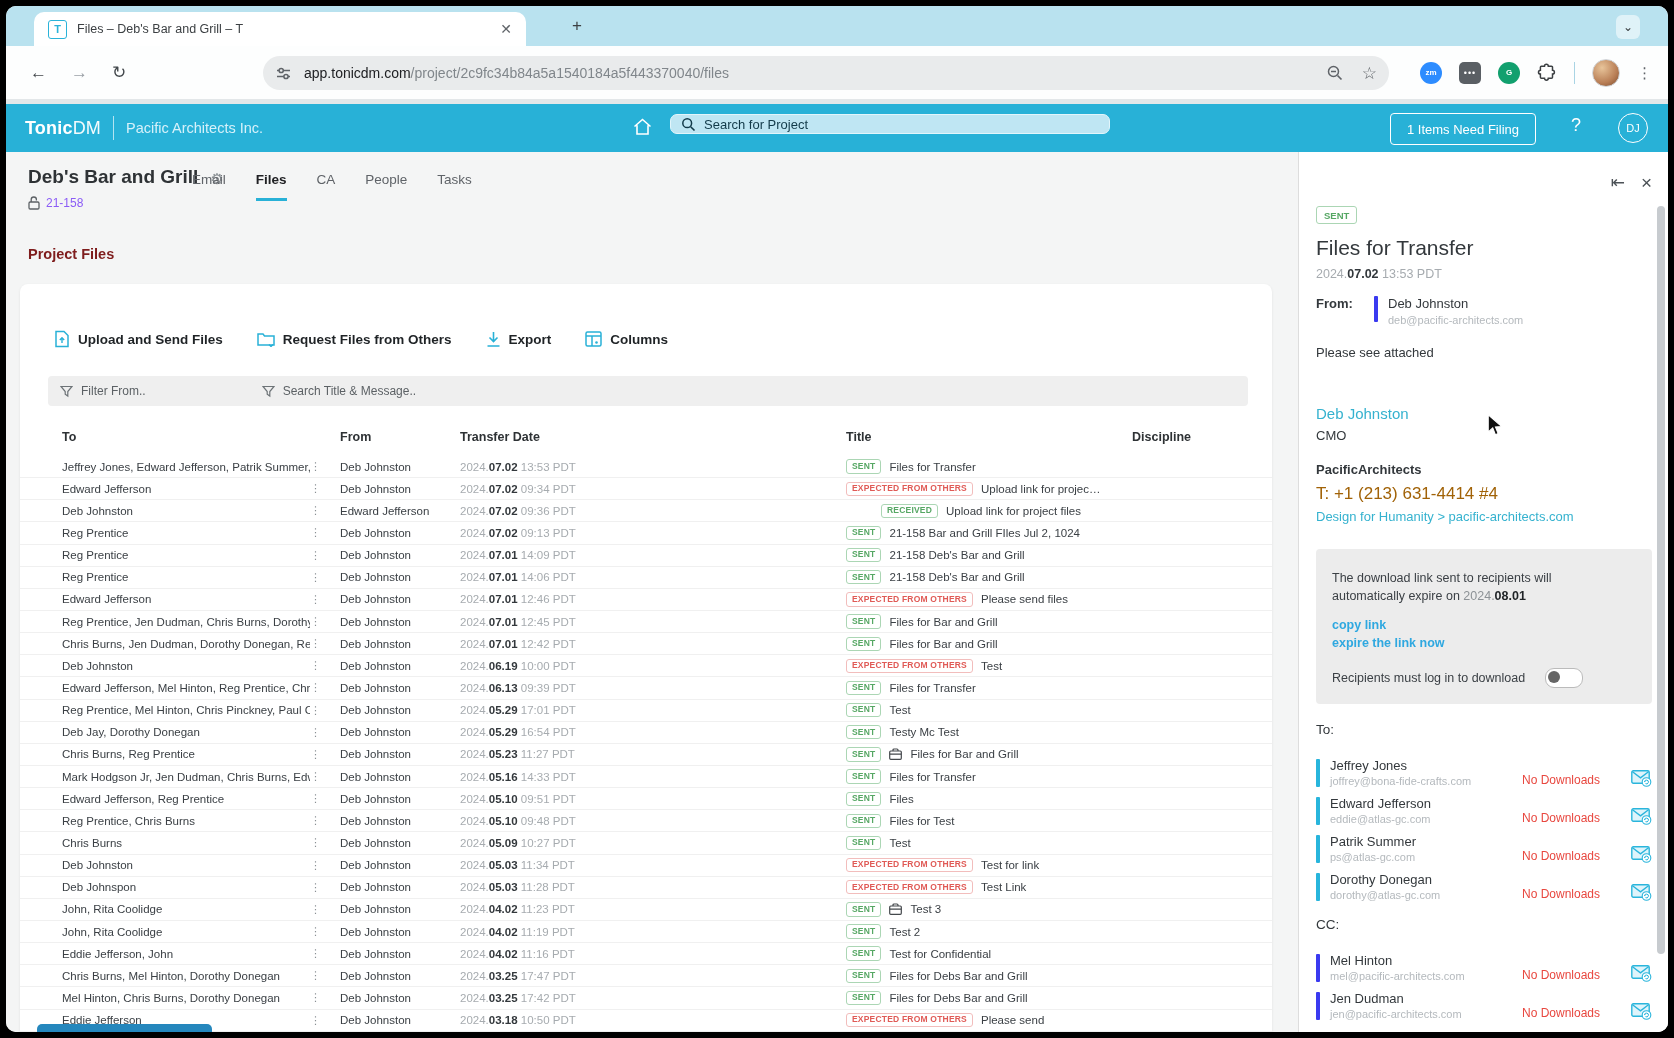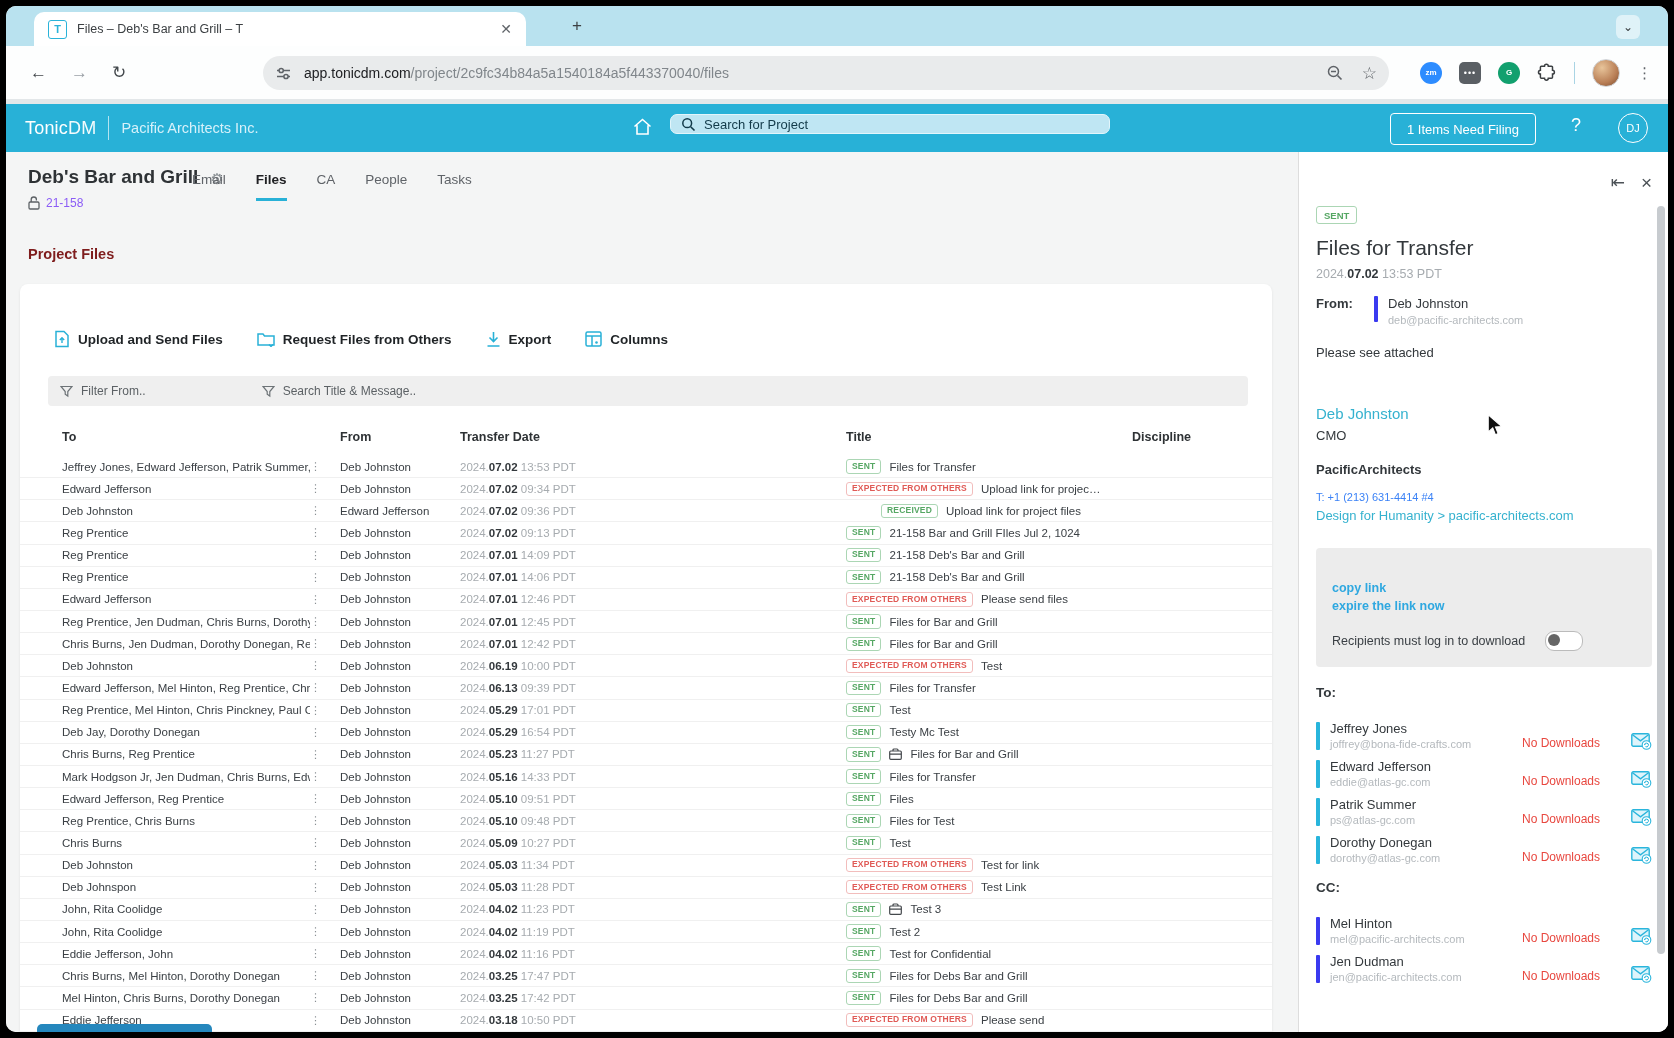--- a/index.html
+++ b/index.html
@@ -32,21 +32,21 @@
   .extbadge{width:22px;height:22px;border-radius:50%;color:#fff;font-size:8px;font-weight:700;
             display:flex;align-items:center;justify-content:center}
   .ext-more{width:22px;height:22px;border-radius:5px;background:#5a5f64;color:#fff;font-size:9px;
             display:flex;align-items:center;justify-content:center;letter-spacing:1px}
   .extsep{width:1px;height:22px;background:#a9d4e4}
   .bavatar{width:26px;height:26px;border-radius:50%;background:radial-gradient(circle at 35% 30%,#e8c49a,#b97f56 60%,#7a4a2e);border:1px solid #d0d4d8}
   .bkebab{color:#5f6368;font-size:15px}
   
   .appbar{height:48px;background:var(--accent);display:flex;align-items:center;position:relative;color:#fff}
   .logo{margin-left:19px;font-size:18px;letter-spacing:.2px}
-  .logo b{font-weight:400}
+  .logo b{font-weight:700}
   .logo span{font-weight:400;opacity:.95}
   .appdiv{width:1px;height:24px;background:rgba(255,255,255,.65);margin:0 12px}
   .org{font-size:14.5px;color:#d6f1fa;font-weight:300}
   .homeicon{position:absolute;left:626px;top:13px}
   .searchbox{position:absolute;left:664px;top:10px;width:440px;height:20px;background:#bfe6f3;
              border:1px solid #e2f5fb;border-radius:7px;display:flex;align-items:center;padding:0 10px;box-sizing:border-box}
   .searchbox .ph{font-size:13px;color:#123a49;margin-left:8px}
   .filingbtn{position:absolute;left:1384px;top:9px;height:30px;border:1px solid #fff;border-radius:4px;
              display:flex;align-items:center;padding:0 16px;font-size:13px;color:#fff;background:transparent}
   .helpq{position:absolute;left:1565px;top:11px;font-size:18px;font-weight:300}
@@ -101,33 +101,33 @@
   .fromlbl{font-size:13px;font-weight:700;color:#33383c;width:58px}
   .vbar{width:4px;border-radius:1px;margin-right:10px;flex:none}
   .bar-cc{background:var(--bar_cc)}
   .bar-to{background:var(--bar_to)}
   .fromname{font-size:13px;color:#33383c}
   .fromemail{font-size:11px;color:#b4b9bd;margin-top:3px}
   .pmsg{font-size:13px;color:#33383c;margin-top:19px}
   .signame{font-size:15px;color:var(--teal_link);margin-top:45px}
   .sigrole{font-size:13px;color:#33383c;margin-top:6px}
   .sigco{font-size:13px;font-weight:700;color:#33383c;margin-top:19px}
-  .sigph{font-size:11px;color:#3b82f6;margin-top:14px}
+  .sigph{font-size:17px;color:#a16207;margin-top:7px}
   .siglink{font-size:13px;color:var(--teal_link);margin-top:5px}
   .linkbox{background:#ececec;border-radius:4px;margin-top:25px;padding:20px 16px 16px;font-size:12.5px;color:#3b4045}
   .linkbox .exp b{color:#1f2326}
   .linkbox .exp{color:#3b4045;line-height:1.45}
   .exp .yr{color:#8d9296}
   .blue{color:var(--link);font-weight:600}
   .copylink{margin-top:13px}
   .expirelink{margin-top:4px}
   .togglerow{display:flex;align-items:center;margin-top:18px;gap:20px}
   .toggle{width:36px;height:18px;border:1px solid #bbb;border-radius:9px;background:#fff;position:relative;flex:none}
   .knob{position:absolute;left:2px;top:2px;width:12px;height:12px;border-radius:50%;background:#666}
-  .seclbl{font-size:13.5px;font-weight:700;color:#33383c;margin-top:18px}
+  .seclbl{font-size:13.5px;font-weight:400;color:#33383c;margin-top:18px}
   .rlist{margin-top:12px}
   .recip{display:flex;align-items:flex-end;height:38px}
   .recip .vbar{height:28px}
   .rinfo{width:194px}
   .rname{font-size:13px;color:#33383c}
   .remail{font-size:11px;color:#b4b9bd;margin-top:2px}
   .rstatus{font-size:12px;color:var(--red);width:96px;margin-top:5px}
   .ricon{margin-top:2px;margin-left:14px}
   
   .scrollthumb{position:absolute;right:3px;top:200px;width:8px;height:748px;background:#c7cbcf;border-radius:4px}
@@ -600,20 +600,24 @@
         </div>
       </div>
       <div class="pmsg">Please see attached</div>
       <div class="signame">Deb Johnston</div>
       <div class="sigrole">CMO</div>
       <div class="sigco">PacificArchitects</div>
       <div class="sigph">T: +1 (213) 631-4414 #4</div>
       <div class="siglink">Design for Humanity &gt; pacific-architects.com</div>
 
       <div class="linkbox">
+        <div class="exp">
+          <span>The download link sent to recipients will</span><br>
+          <span>automatically expire on </span><span class="yr">2024.</span><b>08.01</b>
+        </div>
         <div class="blue copylink">copy link</div>
         <div class="blue expirelink">expire the link now</div>
         <div class="togglerow">
           <span>Recipients must log in to download</span>
           <div class="toggle">
               <div class="knob"></div>
             </div>
         </div>
       </div>
 

